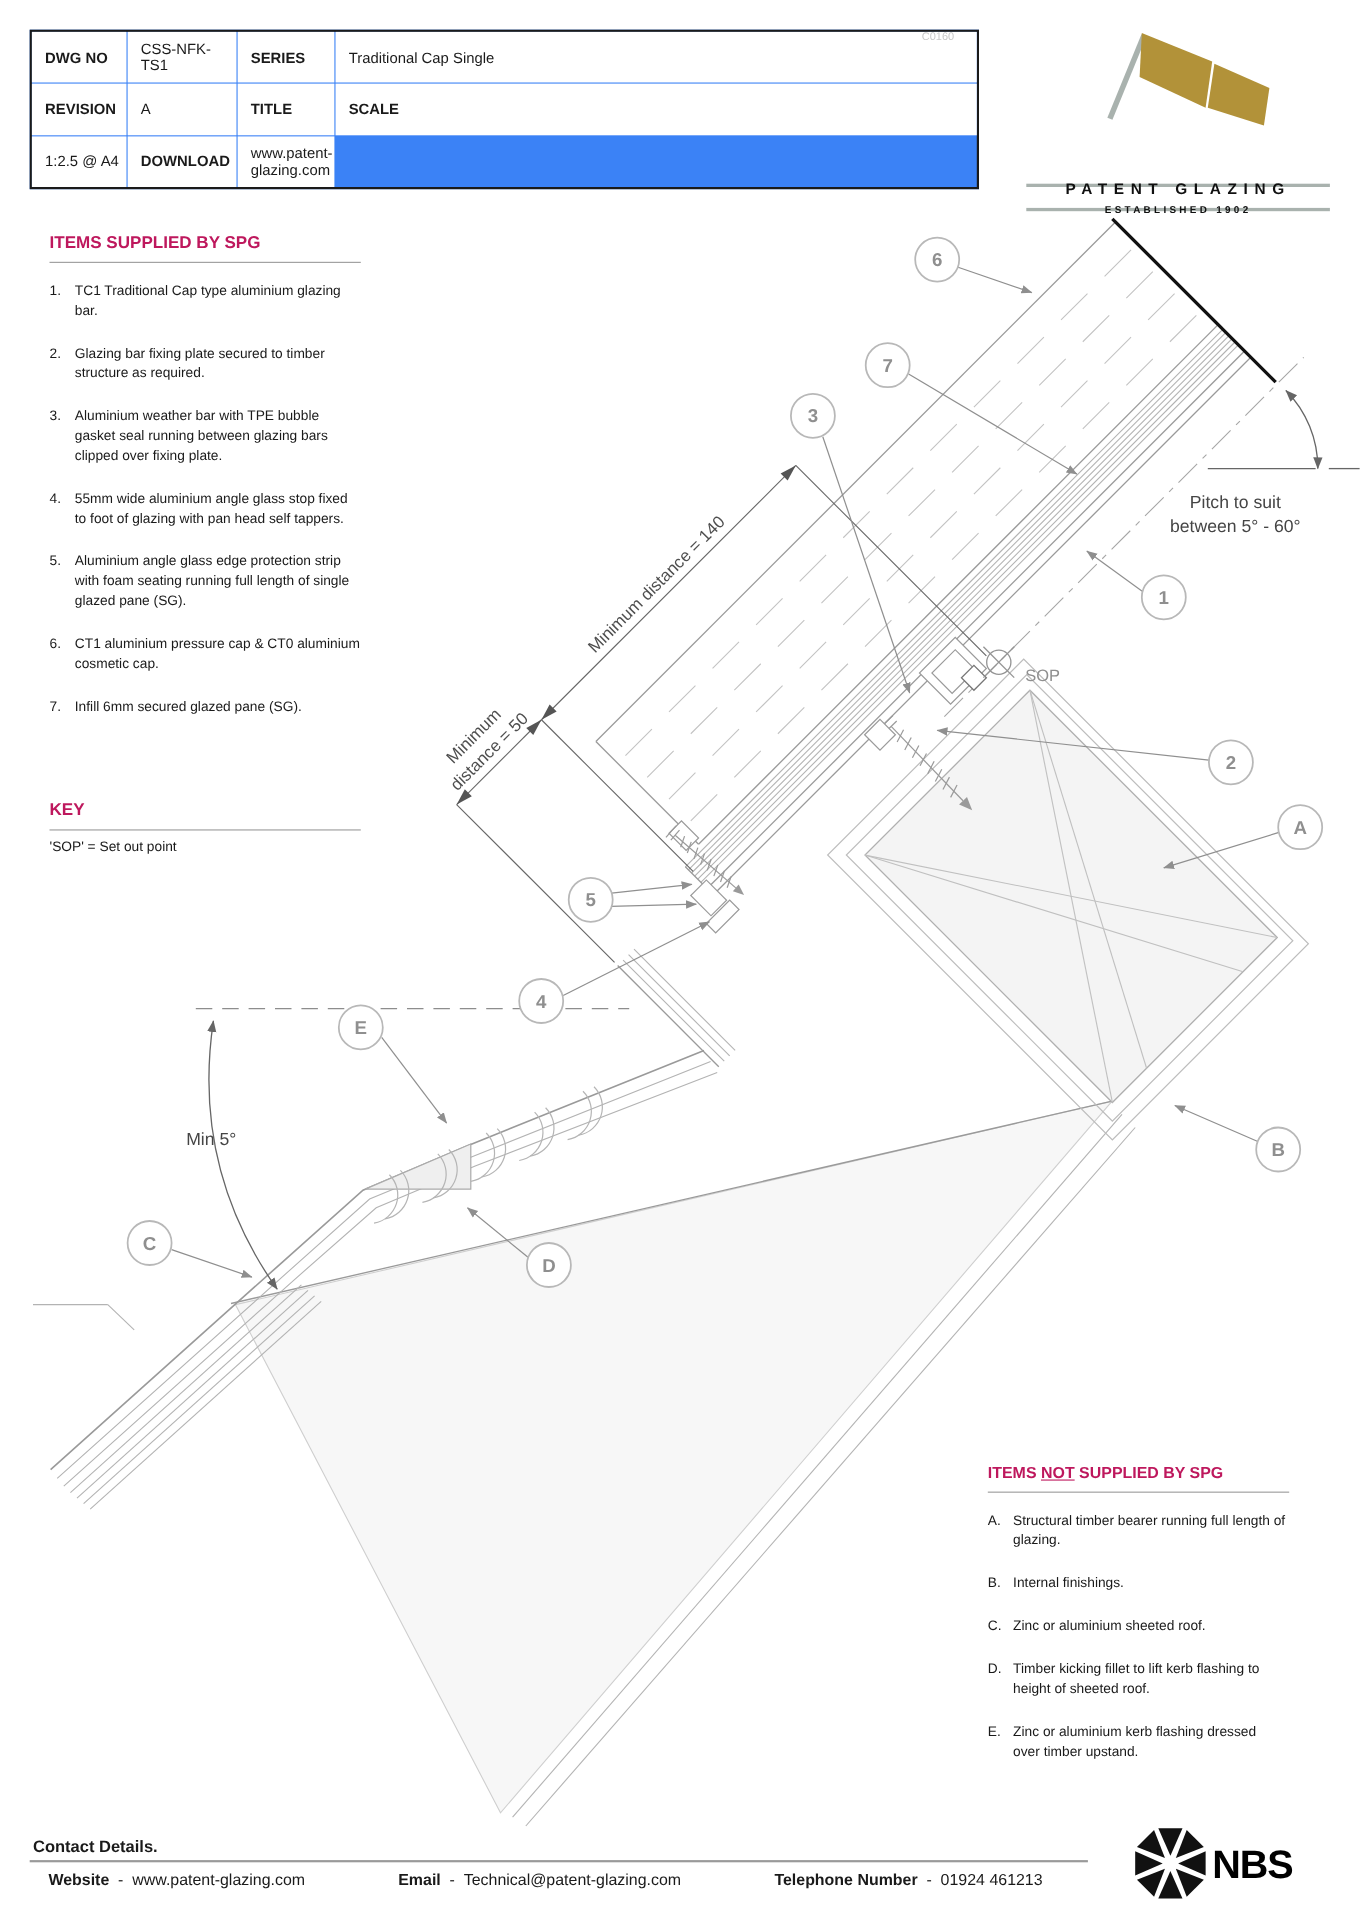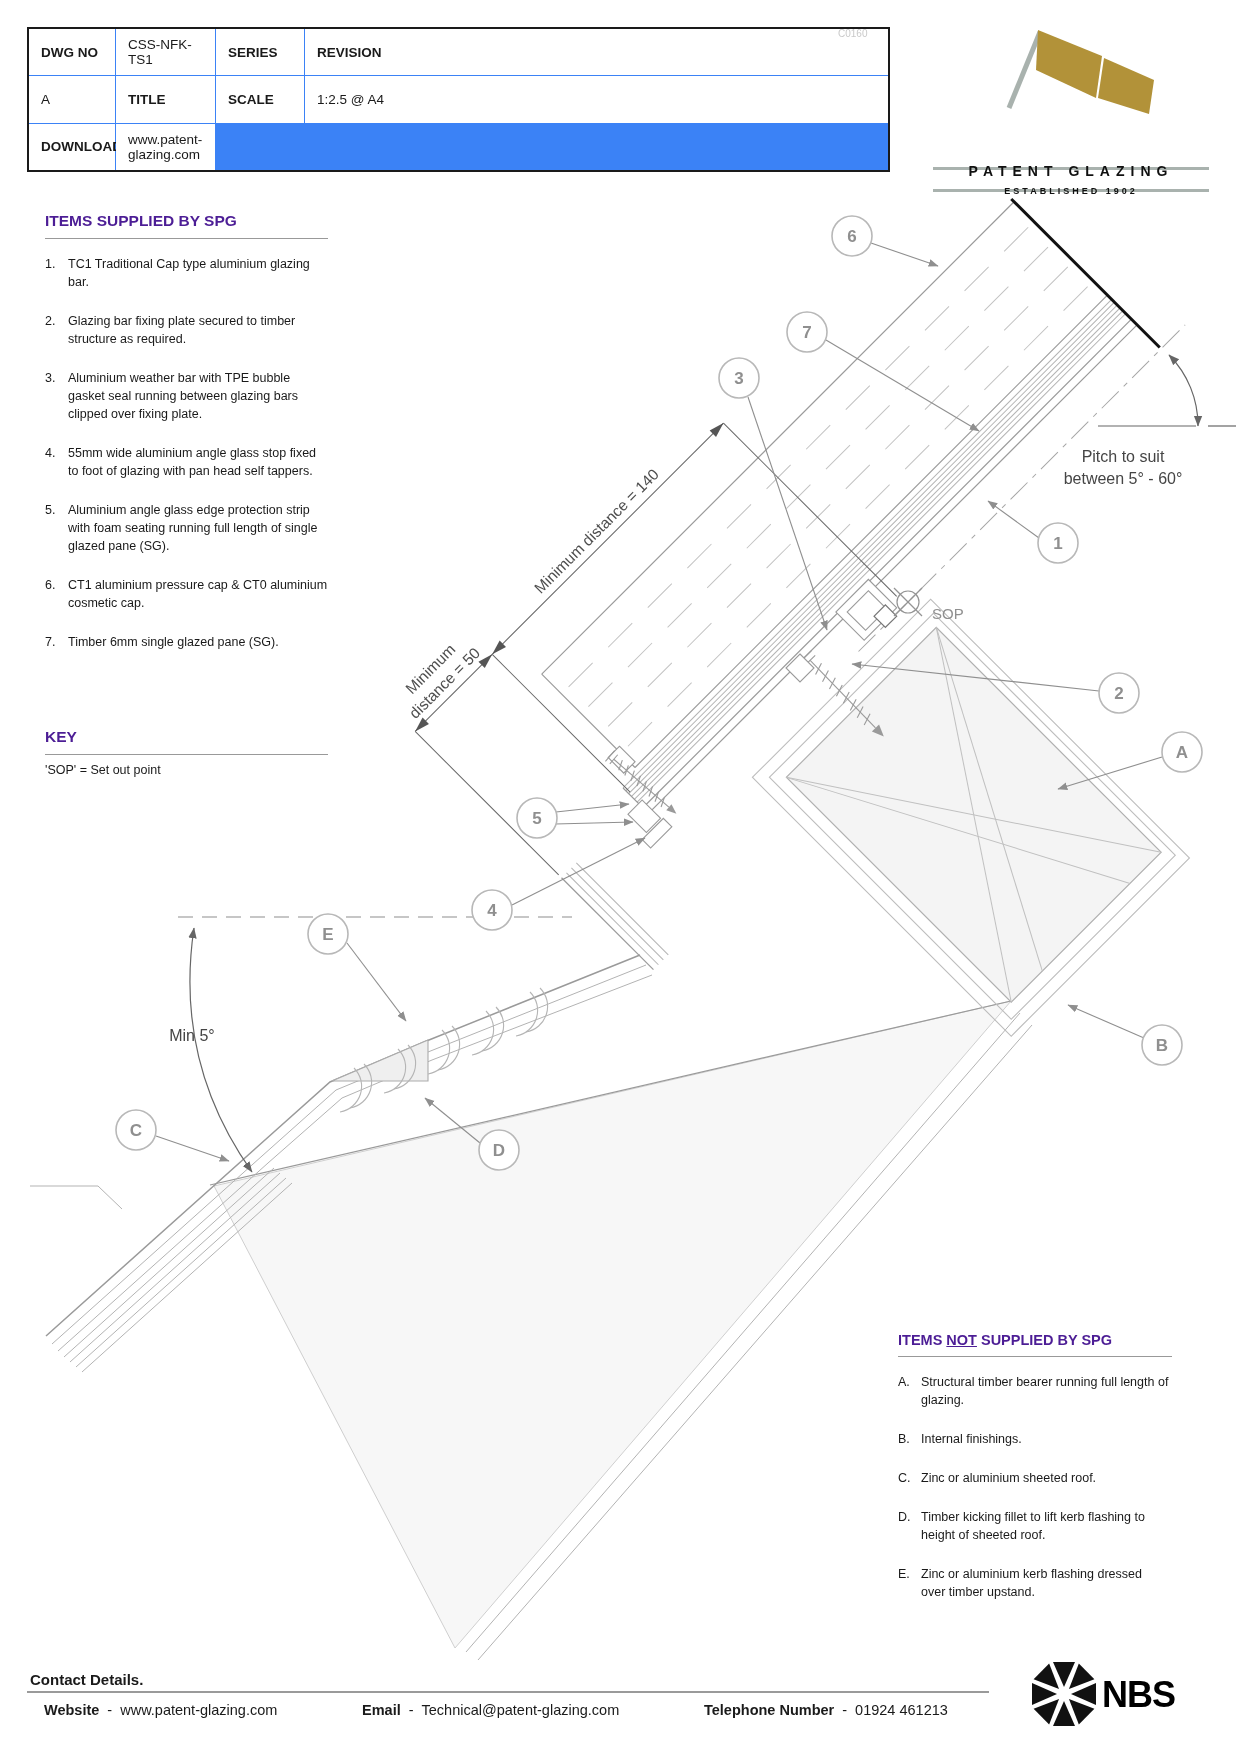--- a/index.html
+++ b/index.html
@@ -15,21 +15,21 @@
   .logo{left:925px;top:20px;width:292px;height:158px}
   .logo .name{position:absolute;top:82px;left:0;width:100%;text-align:center;
     font-family:"DejaVu Serif",serif;font-weight:bold;font-size:44px;letter-spacing:1px;color:#101010}
   .logo .rule{position:absolute;left:8px;width:276px;height:3px;background:#a9b2ae}
   .logo .r1{top:139px}.logo .r2{top:161px}
   .logo .sub{position:absolute;top:143px;left:0;width:100%;text-align:center;font-weight:bold;
     font-size:14px;letter-spacing:6px;color:#101010}
   .logo .est{position:absolute;top:166px;left:0;width:100%;text-align:center;font-weight:bold;
     font-size:9px;letter-spacing:3px;color:#101010}
   
-  .sec-h{font-weight:bold;font-size:15.5px;color:#4c1d95}
+  .sec-h{font-weight:bold;font-size:15.5px;color:#be185d}
   .rule{height:1px;background:#999;margin-top:8px}
   .list{margin-top:16px}
   .item{display:flex;margin-bottom:21px;font-size:12.5px;line-height:18px}
   .item .n{width:23px;flex:none}
   .item .t{width:262px}
   .supplied{left:45px;top:212px;width:283px}
   .notsupplied{left:898px;top:1332px;width:274px}
   .notsupplied .sec-h{font-size:14.5px}
   .notsupplied .item .t{width:248px}
   .keyblk{left:45px;top:728px;width:283px}
@@ -293,20 +293,21 @@
   <g class="balloon" transform="translate(1162,1045)">
     <circle r="20"></circle>
       <text y="6">B</text>
     </g>
 </svg>
 
 <div class="abs tblock">
   <div class="cell lab">DWG NO</div>
   <div class="cell">CSS-NFK-TS1</div>
   <div class="cell lab">SERIES</div>
+  <div class="cell">Traditional Cap Single</div>
   <div class="cell lab">REVISION</div>
   <div class="cell">A</div>
   <div class="cell lab">TITLE</div>
   <div class="cell lab">SCALE</div>
   <div class="cell">1:2.5 @ A4</div>
   <div class="cell lab">DOWNLOAD</div>
   <div class="cell">www.patent-glazing.com</div>
 </div>
 <span class="abs wm">C0160</span>
 
@@ -345,21 +346,21 @@
     <div class="item">
       <span class="n">5.</span>
       <span class="t">Aluminium angle glass edge protection strip with foam seating running full length of single glazed pane (SG).</span>
       </div>
     <div class="item">
       <span class="n">6.</span>
       <span class="t">CT1 aluminium pressure cap &amp; CT0 aluminium cosmetic cap.</span>
       </div>
     <div class="item">
       <span class="n">7.</span>
-      <span class="t">Timber 6mm single glazed pane (SG).</span>
+      <span class="t">Infill 6mm secured glazed pane (SG).</span>
       </div>
   </div>
 </div>
 
 <div class="abs keyblk">
   <div class="sec-h">KEY</div>
   <div class="rule"></div>
   <div class="txt">'SOP' = Set out point</div>
 </div>
 

